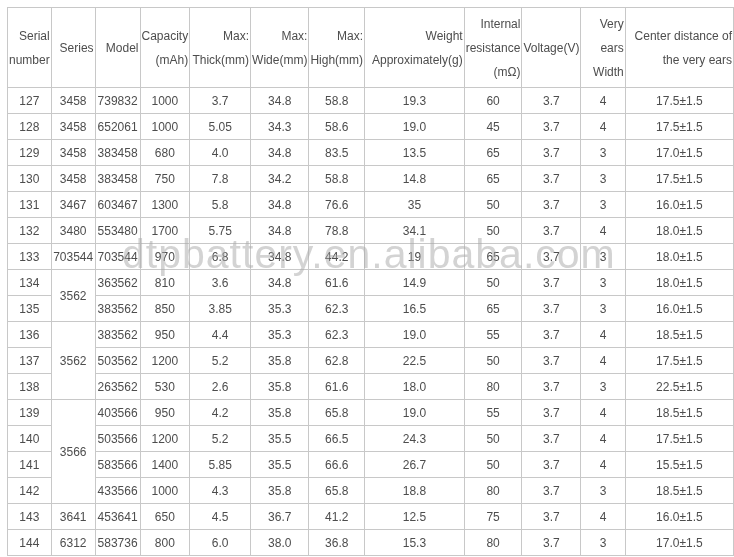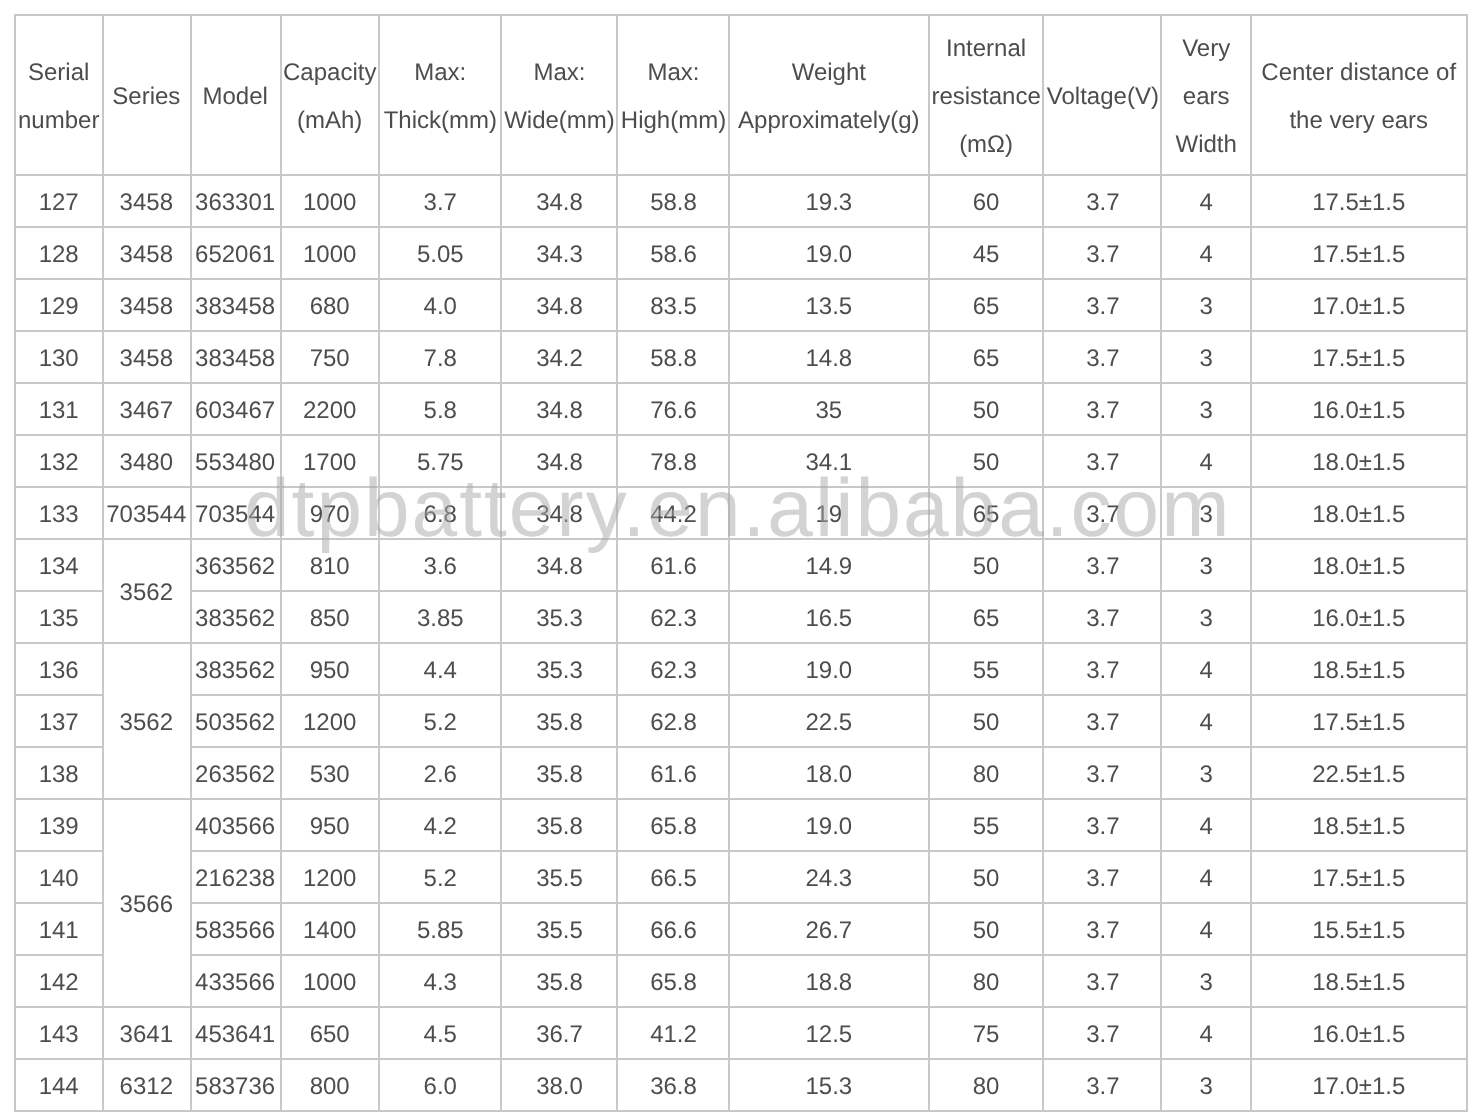--- a/index.html
+++ b/index.html
@@ -32,20 +32,21 @@
     overflow: hidden;
     white-space: nowrap;
   }
   table.spec thead tr {
     height: 80px;
   }
   table.spec th {
     font-weight: normal;
     line-height: 24px;
     white-space: normal;
+    text-align: right;
   }
   table.spec tbody tr {
     height: 26px;
     margin-top: 40px;
   }
   .watermark {
     position: absolute;
     left: 122px;
     top: 231px;
     font-size: 41px;
@@ -88,21 +89,21 @@
         <th>Internal<br>resistance<br>(mΩ)</th>
         <th>Voltage(V)</th>
         <th>Very<br>ears<br>Width</th>
         <th>Center distance of<br>the very ears</th>
       </tr>
   </thead>
   <tbody>
       <tr>
         <td>127</td>
         <td>3458</td>
-        <td>363301</td>
+        <td>739832</td>
         <td>1000</td>
         <td>3.7</td>
         <td>34.8</td>
         <td>58.8</td>
         <td>19.3</td>
         <td>60</td>
         <td>3.7</td>
         <td>4</td>
         <td>17.5±1.5</td>
       </tr>
@@ -145,21 +146,21 @@
         <td>14.8</td>
         <td>65</td>
         <td>3.7</td>
         <td>3</td>
         <td>17.5±1.5</td>
       </tr>
       <tr>
         <td>131</td>
         <td>3467</td>
         <td>603467</td>
-        <td>2200</td>
+        <td>1300</td>
         <td>5.8</td>
         <td>34.8</td>
         <td>76.6</td>
         <td>35</td>
         <td>50</td>
         <td>3.7</td>
         <td>3</td>
         <td>16.0±1.5</td>
       </tr>
       <tr>
@@ -266,21 +267,21 @@
         <td>35.8</td>
         <td>65.8</td>
         <td>19.0</td>
         <td>55</td>
         <td>3.7</td>
         <td>4</td>
         <td>18.5±1.5</td>
       </tr>
       <tr>
         <td>140</td>
-        <td>216238</td>
+        <td>503566</td>
         <td>1200</td>
         <td>5.2</td>
         <td>35.5</td>
         <td>66.5</td>
         <td>24.3</td>
         <td>50</td>
         <td>3.7</td>
         <td>4</td>
         <td>17.5±1.5</td>
       </tr>

